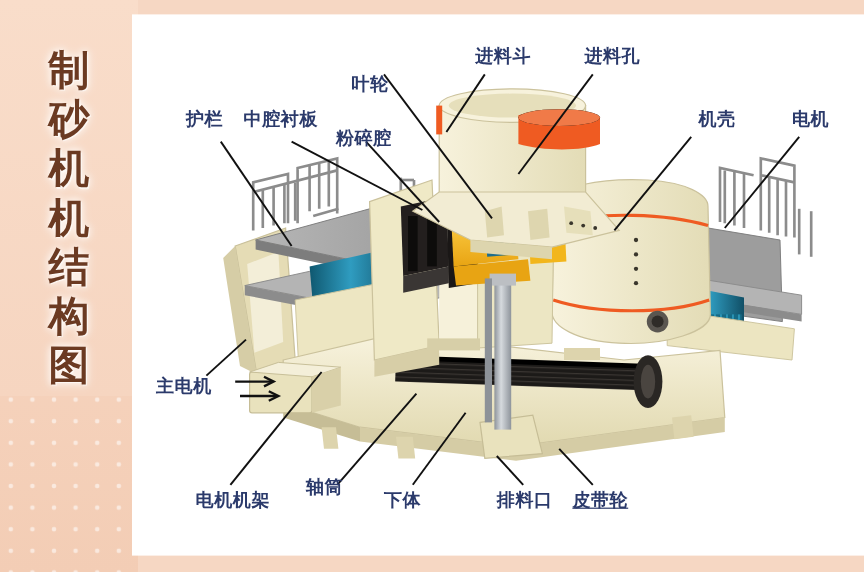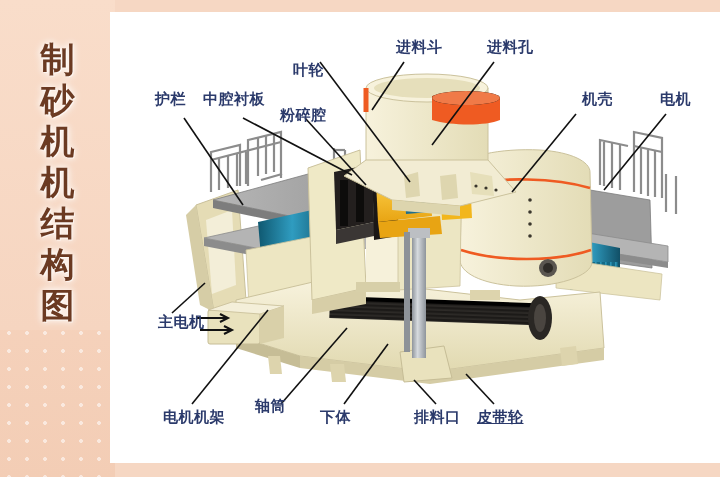--- a/index.html
+++ b/index.html
@@ -285,18 +285,18 @@
 </svg>
 
 <div class="lbl" style="left:155px;top:90px;">护栏</div>
 <div class="lbl" style="left:203px;top:90px;text-align:center;">中腔衬板</div>
 <div class="lbl" style="left:280px;top:90px;margin-top:16px;">粉碎腔</div>
 <div class="lbl" style="left:293px;top:38px;margin-top:23px;">叶轮</div>
 <div class="lbl" style="left:396px;top:38px;">进料斗</div>
 <div class="lbl" style="left:487px;top:38px;">进料孔</div>
 <div class="lbl" style="left:570px;top:90px;margin-left:12px;">机壳</div>
 <div class="lbl" style="left:660px;top:90px;text-align:right;">电机</div>
-<div class="lbl" style="left:130px;top:313px;margin-left:28px;">主电机</div>
+<div class="lbl" style="left:130px;top:313px;">主电机</div>
 <div class="lbl" style="left:163px;top:408px;">电机机架</div>
 <div class="lbl" style="left:255px;top:397px;">轴筒</div>
 <div class="lbl" style="left:320px;top:408px;">下体</div>
 <div class="lbl" style="left:414px;top:408px;">排料口</div>
 <div class="lbl" style="left:477px;top:408px;text-decoration:underline;">皮带轮</div>
 
 </body></html>

